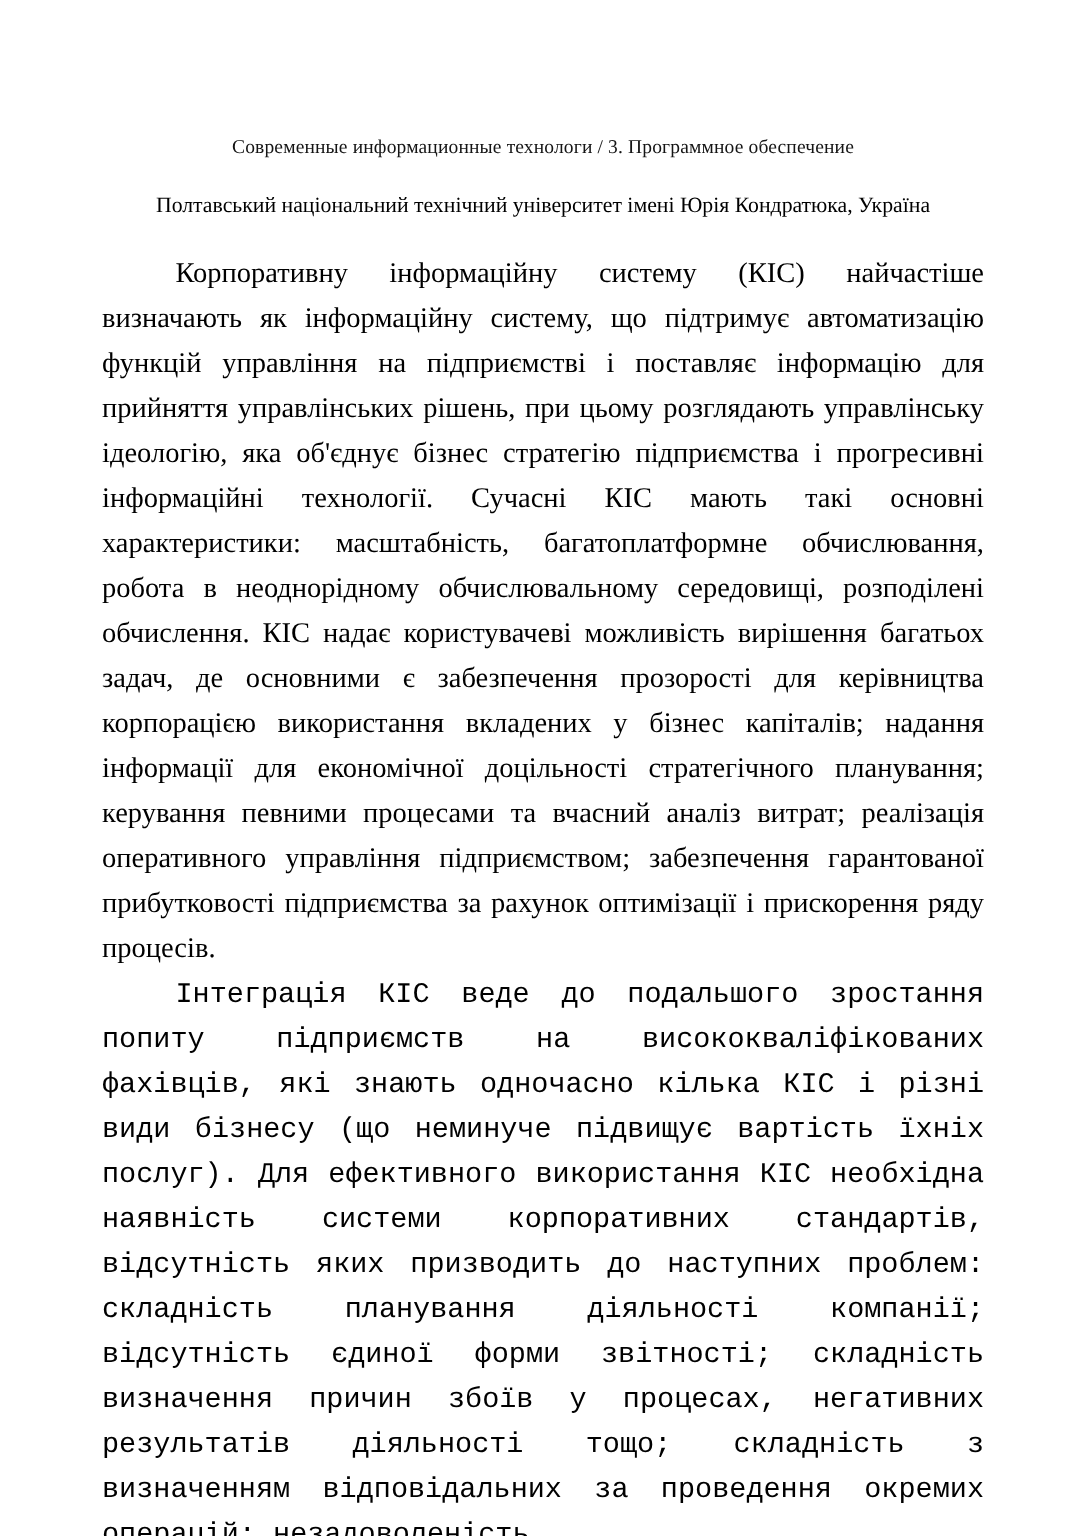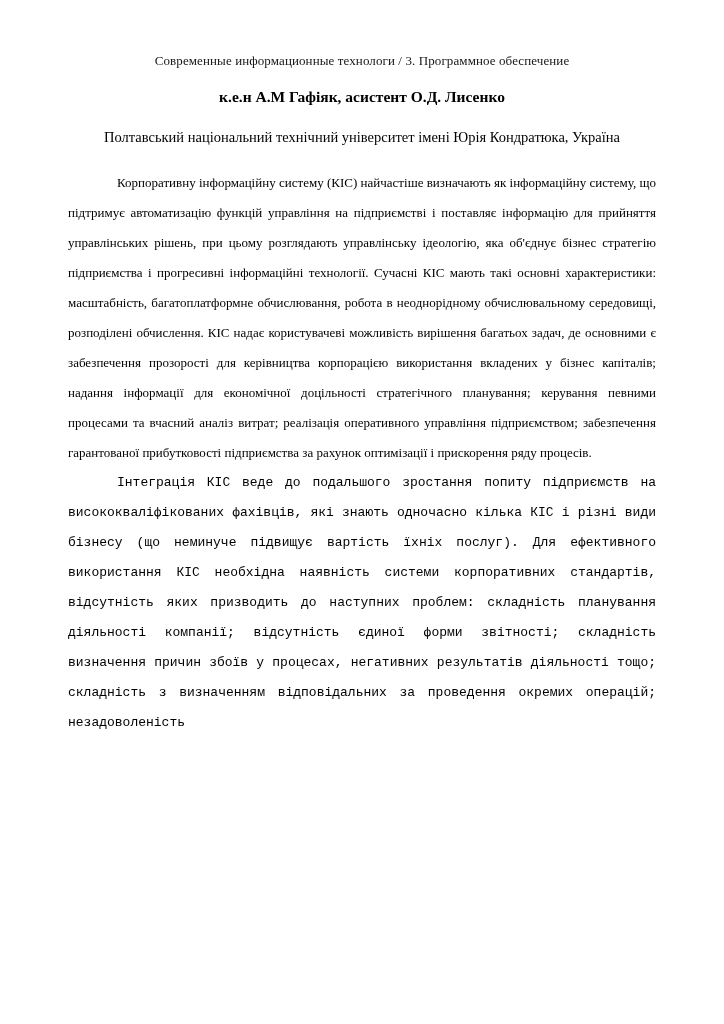--- a/index.html
+++ b/index.html
@@ -24,21 +24,21 @@
   }
   .content {
     position: absolute;
     left: 68px;
     top: 0;
     width: 588px;
   }
 
   
   .running-head {
-    margin-top: 52px;
+    margin-top: 89px;
     text-align: center;
     font-family: "Liberation Serif", "DejaVu Serif", serif;
     font-size: 13px;
     line-height: 18px;
     letter-spacing: 0.1px;
     color: #151515;
   }
 
   
   .authors {
@@ -77,40 +77,39 @@
 
   
   .body-text {
     margin-top: 18px;
   }
   .para {
     text-align: justify;
     text-justify: inter-word;
     text-indent: 49px;
     font-family: "Liberation Serif", "DejaVu Serif", serif;
-    font-size: 13px;
+    font-size: 19px;
     line-height: 30px;
     color: #000000;
     margin: 0;
     hyphens: none;
   }
   .para + .para {
     margin-top: 0;
     font-family: Liberation Mono, monospace;
   }
 </style>
 </head>
 <body>
 
 <div class="page">
   <div class="content">
 
     <div class="running-head">Современные информационные технологи / 3. Программное обеспечение</div>
 
-    <div class="authors">к.е.н А.М Гафіяк, асистент О.Д. Лисенко</div>
 
     <div class="affiliation">Полтавський національний технічний університет імені Юрія Кондратюка, Україна</div>
 
 
     <div class="body-text">
       <p class="para">Корпоративну інформаційну систему (КІС) найчастіше визначають як інформаційну систему, що підтримує автоматизацію функцій управління на підприємстві і поставляє інформацію для прийняття управлінських рішень, при цьому розглядають  управлінську ідеологію, яка об'єднує бізнес стратегію підприємства і прогресивні інформаційні технології. Сучасні КІС мають такі основні характеристики: масштабність, багатоплатформне обчислювання, робота в неоднорідному обчислювальному середовищі, розподілені обчислення. КІС надає користувачеві можливість вирішення багатьох задач, де основними   є забезпечення прозорості для керівництва корпорацією використання вкладених у бізнес капіталів; надання інформації для економічної доцільності стратегічного планування; керування певними процесами та вчасний аналіз витрат; реалізація оперативного управління підприємством; забезпечення гарантованої прибутковості підприємства за рахунок оптимізації і прискорення ряду процесів.</p>
       <p class="para">Інтеграція КІС веде до подальшого зростання попиту підприємств на висококваліфікованих фахівців, які знають одночасно кілька КІС і різні види бізнесу (що неминуче підвищує вартість їхніх послуг). Для ефективного використання КІС необхідна наявність системи корпоративних стандартів, відсутність яких призводить до наступних  проблем: складність планування діяльності компанії; відсутність єдиної форми звітності; складність визначення причин збоїв у процесах, негативних результатів діяльності тощо; складність з визначенням відповідальних за проведення окремих операцій;  незадоволеність</p>
     </div>
 
   </div>

